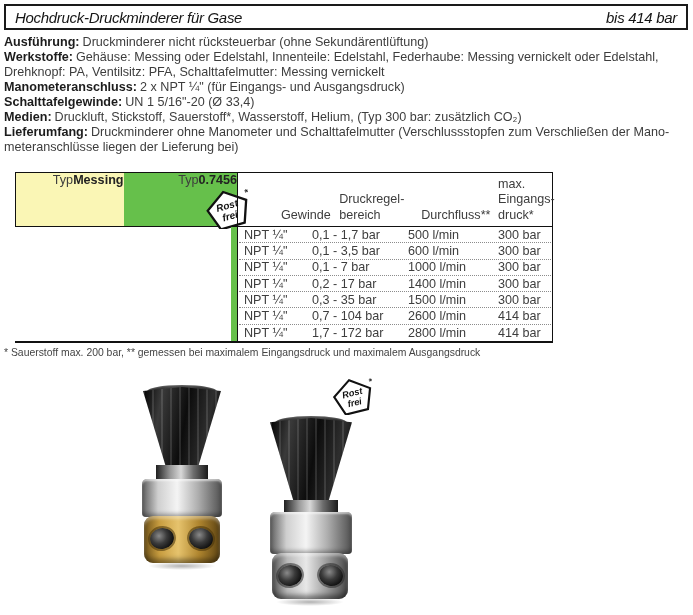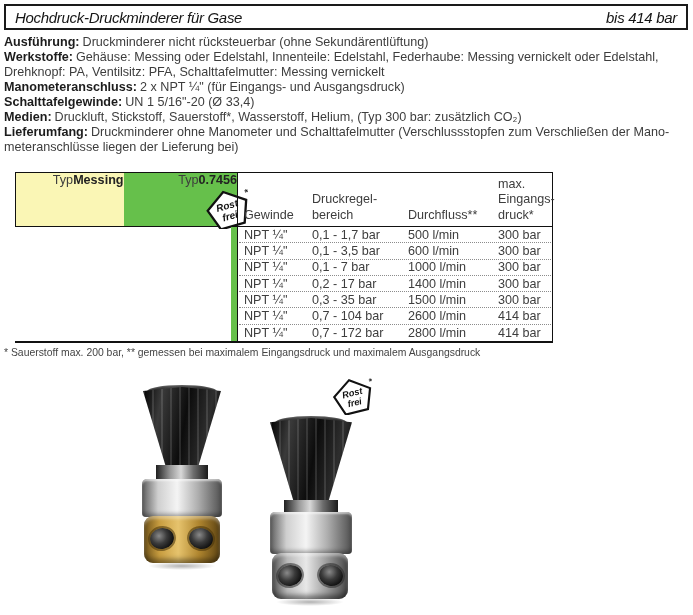--- a/index.html
+++ b/index.html
@@ -53,21 +53,21 @@
   .topline{ position: absolute; left: 222px; top: 0; width: 315px; height: 0; border-top: 1px solid #111; }
   .hline  { position: absolute; left: 222px; top: 53.5px; width: 315px; height: 0; border-top: 1.5px solid #111; }
   .bline  { position: absolute; left: 0; top: 169px; width: 538px; height: 0; border-top: 2px solid #111; }
   .gstrip { position: absolute; left: 215.5px; top: 55px; width: 6px; height: 114px; background: #66c04b; }
 
   .col-heads {
     position: absolute; left: 224px; top: 0; width: 312px; height: 53px;
     display: flex; align-items: flex-end;
   }
   .col-head { padding: 0 0 2px 5px; line-height: 15.5px; }
-  .ch-0 { width: 68px; } .ch-1 { width: 96px; } .ch-2 { width: 90px; } .ch-3 { width: 58px; }
+  .ch-0 { width: 68px; margin-left: 37px; } .ch-1 { width: 96px; } .ch-2 { width: 90px; } .ch-3 { width: 58px; }
 
   .rows { position: absolute; left: 224px; top: 55px; width: 312px; }
   .trow {
     display: flex; height: 16.3px; align-items: center;
     border-bottom: 1px dotted #8c8c8c;
   }
   .trow:last-child { border-bottom: none; }
   .tcell { padding-left: 5px; white-space: nowrap; overflow: hidden; }
   .tc-0 { width: 68px; } .tc-1 { width: 96px; } .tc-2 { width: 90px; } .tc-3 { width: 58px; }
 
@@ -242,21 +242,21 @@
         <div class="tcell tc-3">300 bar</div>
       </div>
     <div class="trow">
         <div class="tcell tc-0">NPT ¼"</div>
         <div class="tcell tc-1">0,7 - 104 bar</div>
         <div class="tcell tc-2">2600 l/min</div>
         <div class="tcell tc-3">414 bar</div>
       </div>
     <div class="trow">
         <div class="tcell tc-0">NPT ¼"</div>
-        <div class="tcell tc-1">0,7 - 172 bar</div>
+        <div class="tcell tc-1">1,7 - 172 bar</div>
         <div class="tcell tc-2">2800 l/min</div>
         <div class="tcell tc-3">414 bar</div>
       </div>
   </div>
 </div>
 
 <div class="footnote">* Sauerstoff max. 200 bar, ** gemessen bei maximalem Eingangsdruck und maximalem Ausgangsdruck</div>
 
 <div class="regulator reg-left">
   <div class="knob-cap"></div>

